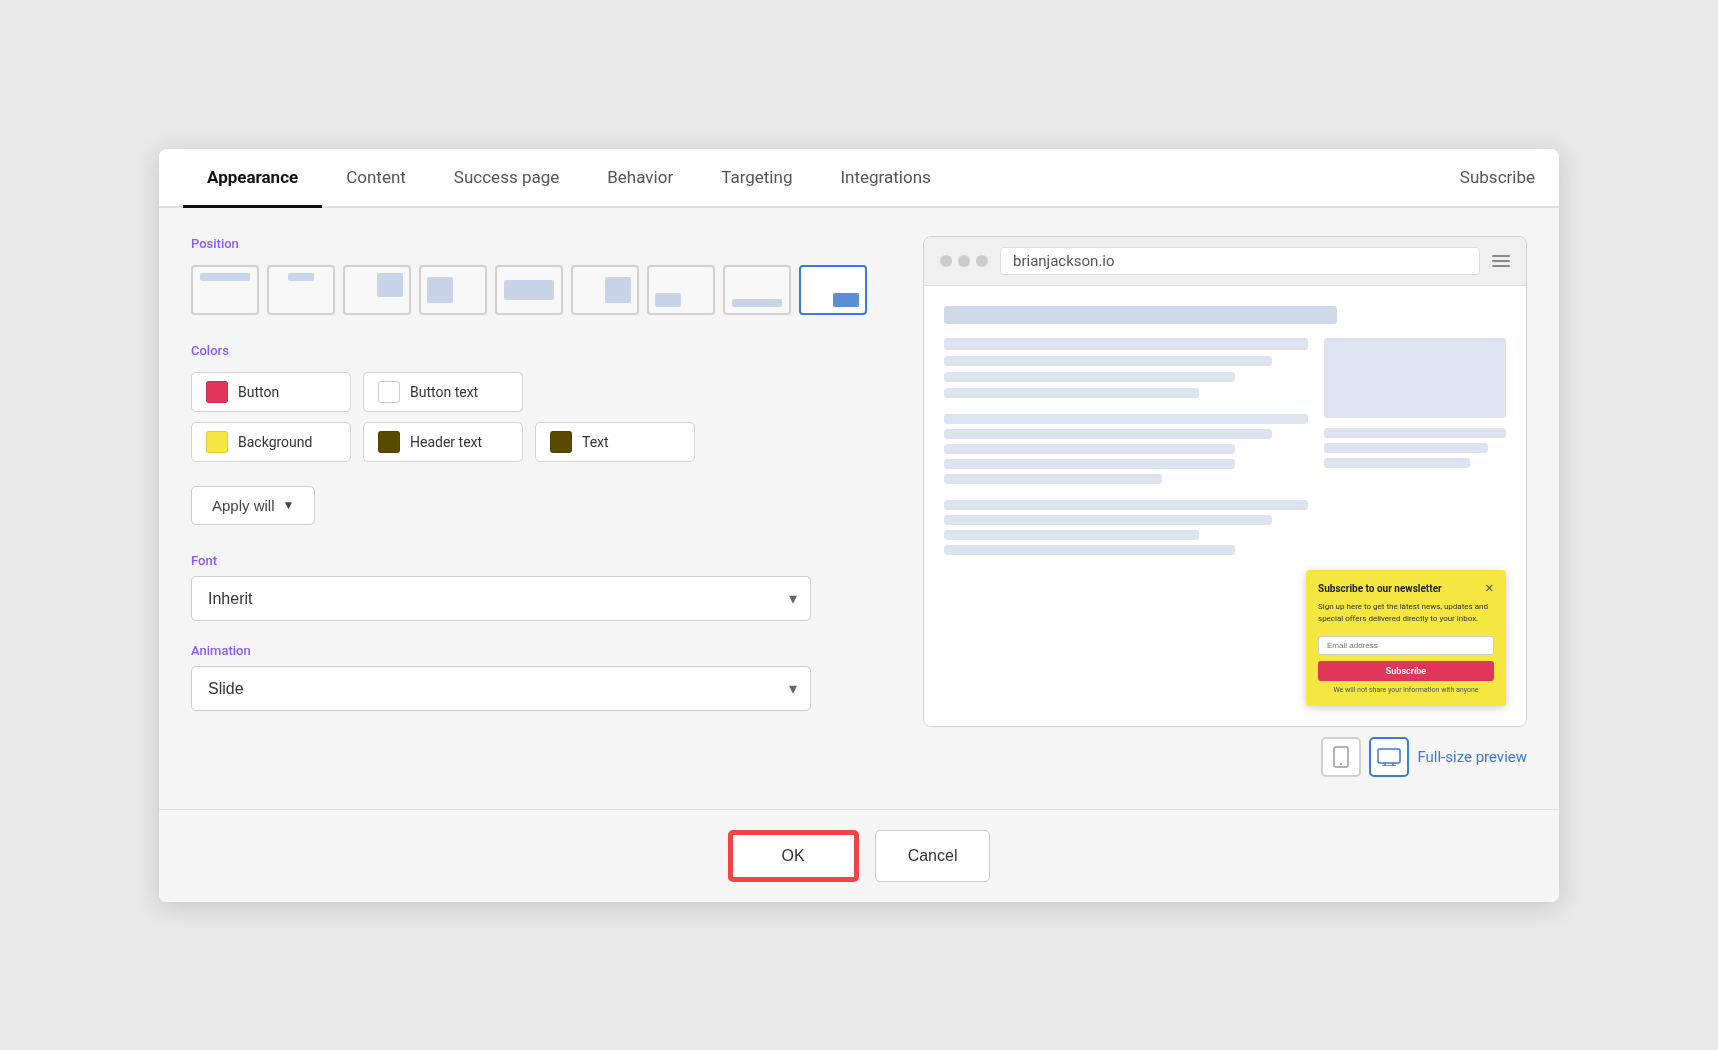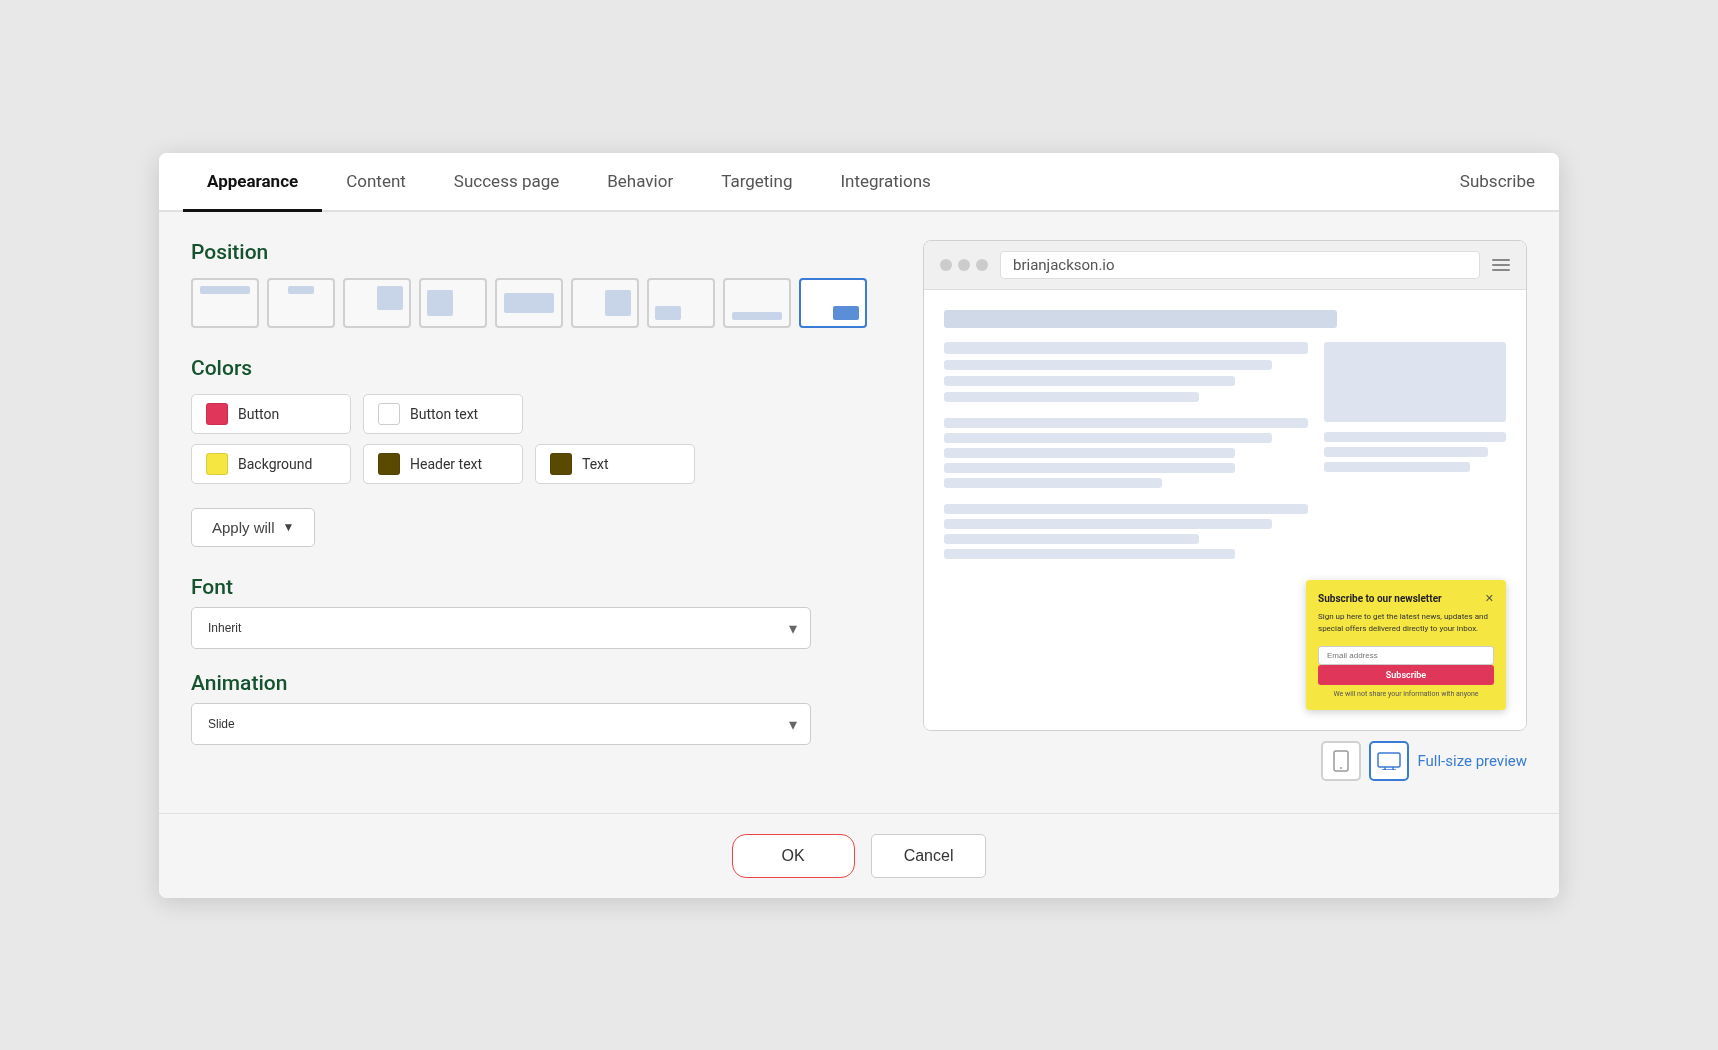--- a/index.html
+++ b/index.html
@@ -54,22 +54,22 @@
       display: flex;
       padding: 28px 32px;
       gap: 32px;
       background: #f5f5f5;
     }
     
     .left-panel {
       flex: 0 0 700px;
     }
     .section-label {
-      font-size: 21px;
-      color: #14532d;
+      font-size: 13px;
+      color: #8b5cf6;
       font-weight: 500;
       margin-bottom: 14px;
     }
     
     .position-row {
       display: flex;
       gap: 8px;
       margin-bottom: 28px;
       flex-wrap: wrap;
     }
@@ -142,21 +142,21 @@
       position: relative;
       width: 100%;
       max-width: 620px;
     }
     .select-control {
       width: 100%;
       border: 1px solid #ccc;
       border-radius: 5px;
       background: #fff;
       padding: 13px 40px 13px 16px;
-      font-size: 12px;
+      font-size: 16px;
       color: #333;
       appearance: none;
       cursor: pointer;
       outline: none;
     }
     .select-arrow {
       position: absolute;
       right: 14px;
       top: 50%;
       transform: translateY(-50%);
@@ -261,20 +261,21 @@
       line-height: 1.5;
       margin-bottom: 8px;
     }
     .popup-input {
       width: 100%;
       border: 1px solid #ccc;
       border-radius: 3px;
       padding: 4px 8px;
       font-size: 8px;
       color: #999;
+      margin-bottom: 6px;
       background: #fff;
     }
     .popup-btn {
       width: 100%;
       background: #e0365a;
       color: #fff;
       border: none;
       border-radius: 3px;
       padding: 5px;
       font-size: 9px;
@@ -324,22 +325,22 @@
       display: flex;
       justify-content: center;
       gap: 16px;
       padding: 20px;
       background: #f5f5f5;
       border-top: 1px solid #e0e0e0;
     }
     .btn-ok {
       min-width: 100px;
       padding: 12px 49px;
-      border: 1px solid #ef4444;
-      border-radius: 14px;
+      border: 5px solid #ef4444;
+      border-radius: 5px;
       background: #fff;
       font-size: 16px;
       cursor: pointer;
       color: #333;
     }
     .btn-cancel {
       min-width: 100px;
       padding: 12px 32px;
       border: 1px solid #ccc;
       border-radius: 5px;

